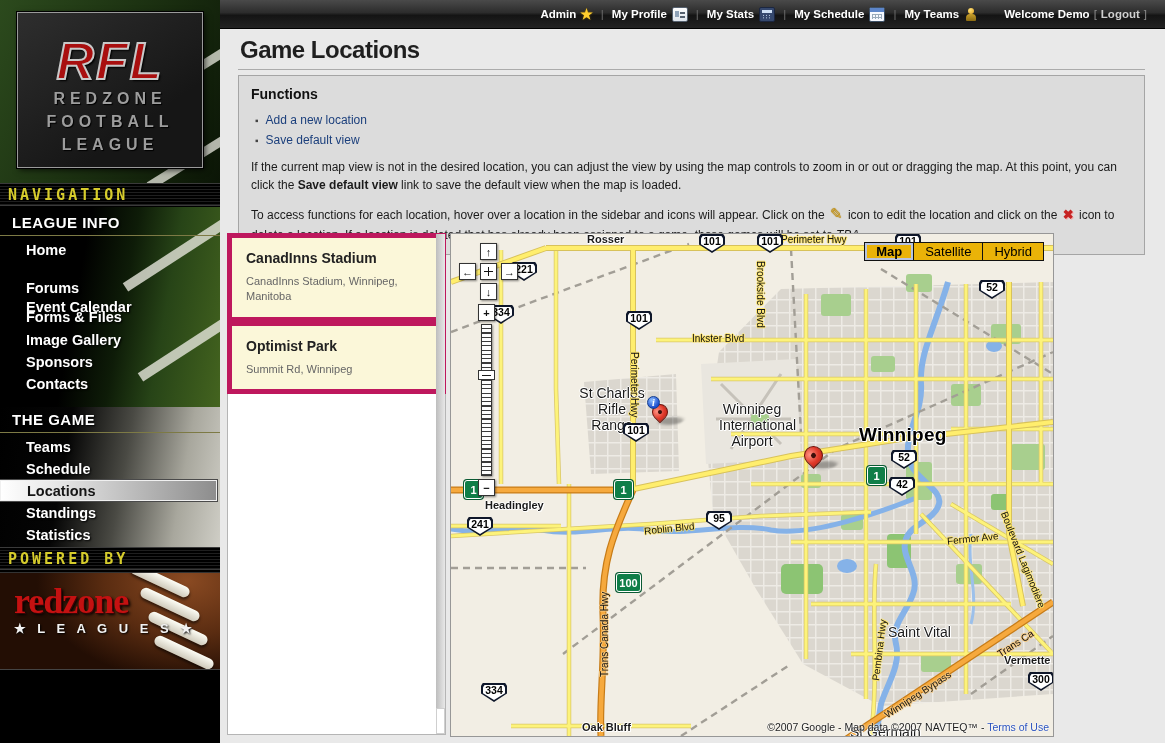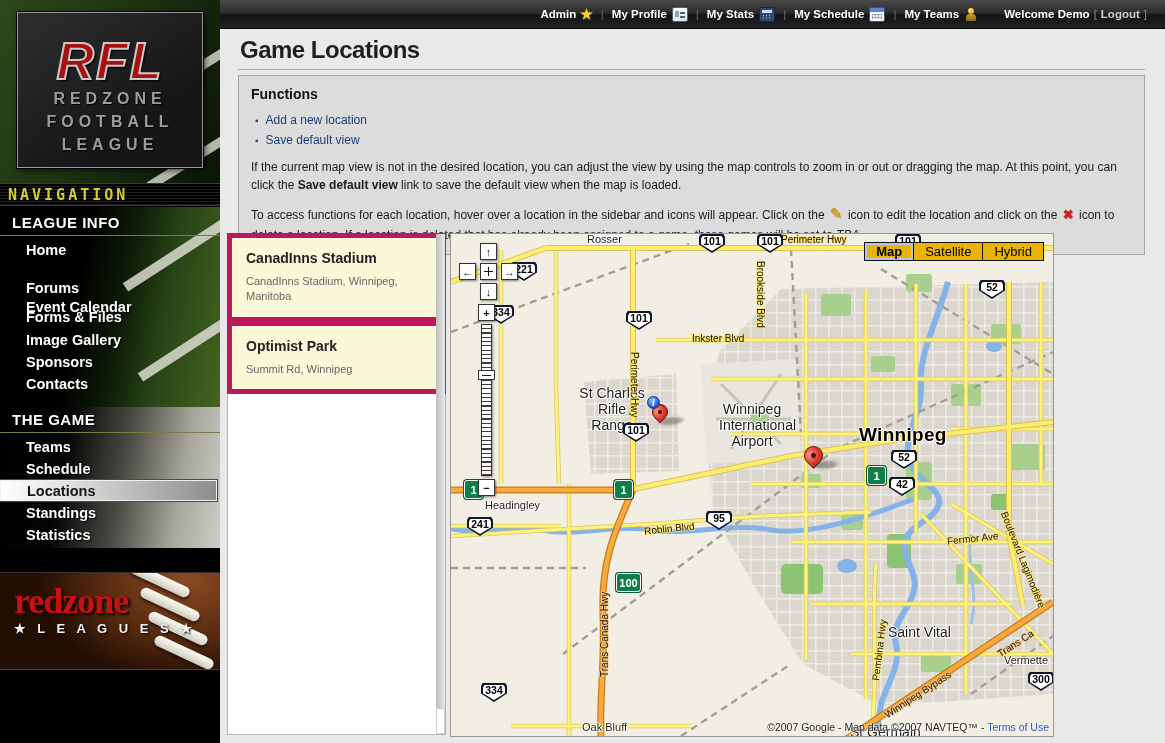--- a/index.html
+++ b/index.html
@@ -108,21 +108,21 @@
   
   #map{position:absolute;left:230px;top:204px;width:602px;height:502px;border:1px solid #979797;
         background:#f2eee4;overflow:hidden;cursor:default;}
   #map svg{position:absolute;left:0;top:0;}
   .ml{position:absolute;font-size:14px;color:#1a1a1a;white-space:nowrap;z-index:3;}
   .halo{text-shadow:-1px 0 0 #fff,1px 0 0 #fff,0 -1px 0 #fff,0 1px 0 #fff,1px 1px 0 #fff;}
   .yhalo{font-size:10px;color:#111;
         text-shadow:-1px 0 0 #ffe66e,1px 0 0 #ffe66e,0 -1px 0 #ffe66e,0 1px 0 #ffe66e;}
   .ohalo{font-size:10px;color:#111;
         text-shadow:-1px 0 0 #f8c97e,1px 0 0 #f8c97e,0 -1px 0 #f8c97e,0 1px 0 #f8c97e;}
-  .town{font-weight:normal;font-size:11px;}
+  .town{font-weight:bold;font-size:11px;}
   .city{font-size:19px;font-weight:bold;letter-spacing:.3px;color:#000;}
   .ctr{text-align:center;white-space:normal;line-height:1.15;}
 
   .shield{position:absolute;width:26px;height:19px;background:#0f172a;z-index:4;
         clip-path:polygon(7% 0,93% 0,100% 15%,100% 55%,50% 100%,0 55%,0 15%);}
   .shield i{position:absolute;left:2px;top:2px;right:2px;bottom:2px;background:#fff;font-style:normal;
         clip-path:polygon(7% 0,93% 0,100% 15%,100% 55%,50% 100%,0 55%,0 15%);
         display:flex;justify-content:center;font-weight:bold;font-size:10.5px;color:#000;line-height:11px;}
   .tch{position:absolute;width:17px;height:17px;background:#0f7e48;border:1px solid #fff;border-radius:3px;
         box-shadow:0 0 0 1px #0a5a33;color:#fff;font-weight:bold;font-size:11px;display:flex;
@@ -192,20 +192,21 @@
   <div class="nav-item" style="top:352px;">Sponsors</div>
   <div class="nav-item" style="top:374px;">Contacts</div>
 
   <div id="t-game" class="sect-title">THE GAME</div>
   <div class="nav-item" style="top:437px;">Teams</div>
   <div class="nav-item" style="top:459px;">Schedule</div>
   <div class="nav-item sel" style="top:480px;">Locations</div>
   <div class="nav-item" style="top:503px;">Standings</div>
   <div class="nav-item" style="top:525px;">Statistics</div>
 
+  <div id="led-powered" class="led">POWERED BY</div>
 
   <div id="powered-art">
     <div class="lace" style="left:128px;top:2px;"></div>
     <div class="lace" style="left:138px;top:26px;"></div>
     <div class="lace" style="left:146px;top:50px;"></div>
     <div class="lace" style="left:152px;top:74px;"></div>
     <div class="rz-word">redzone</div>
     <div class="rz-sub">★ L E A G U E S ★</div>
   </div>
 </div>

